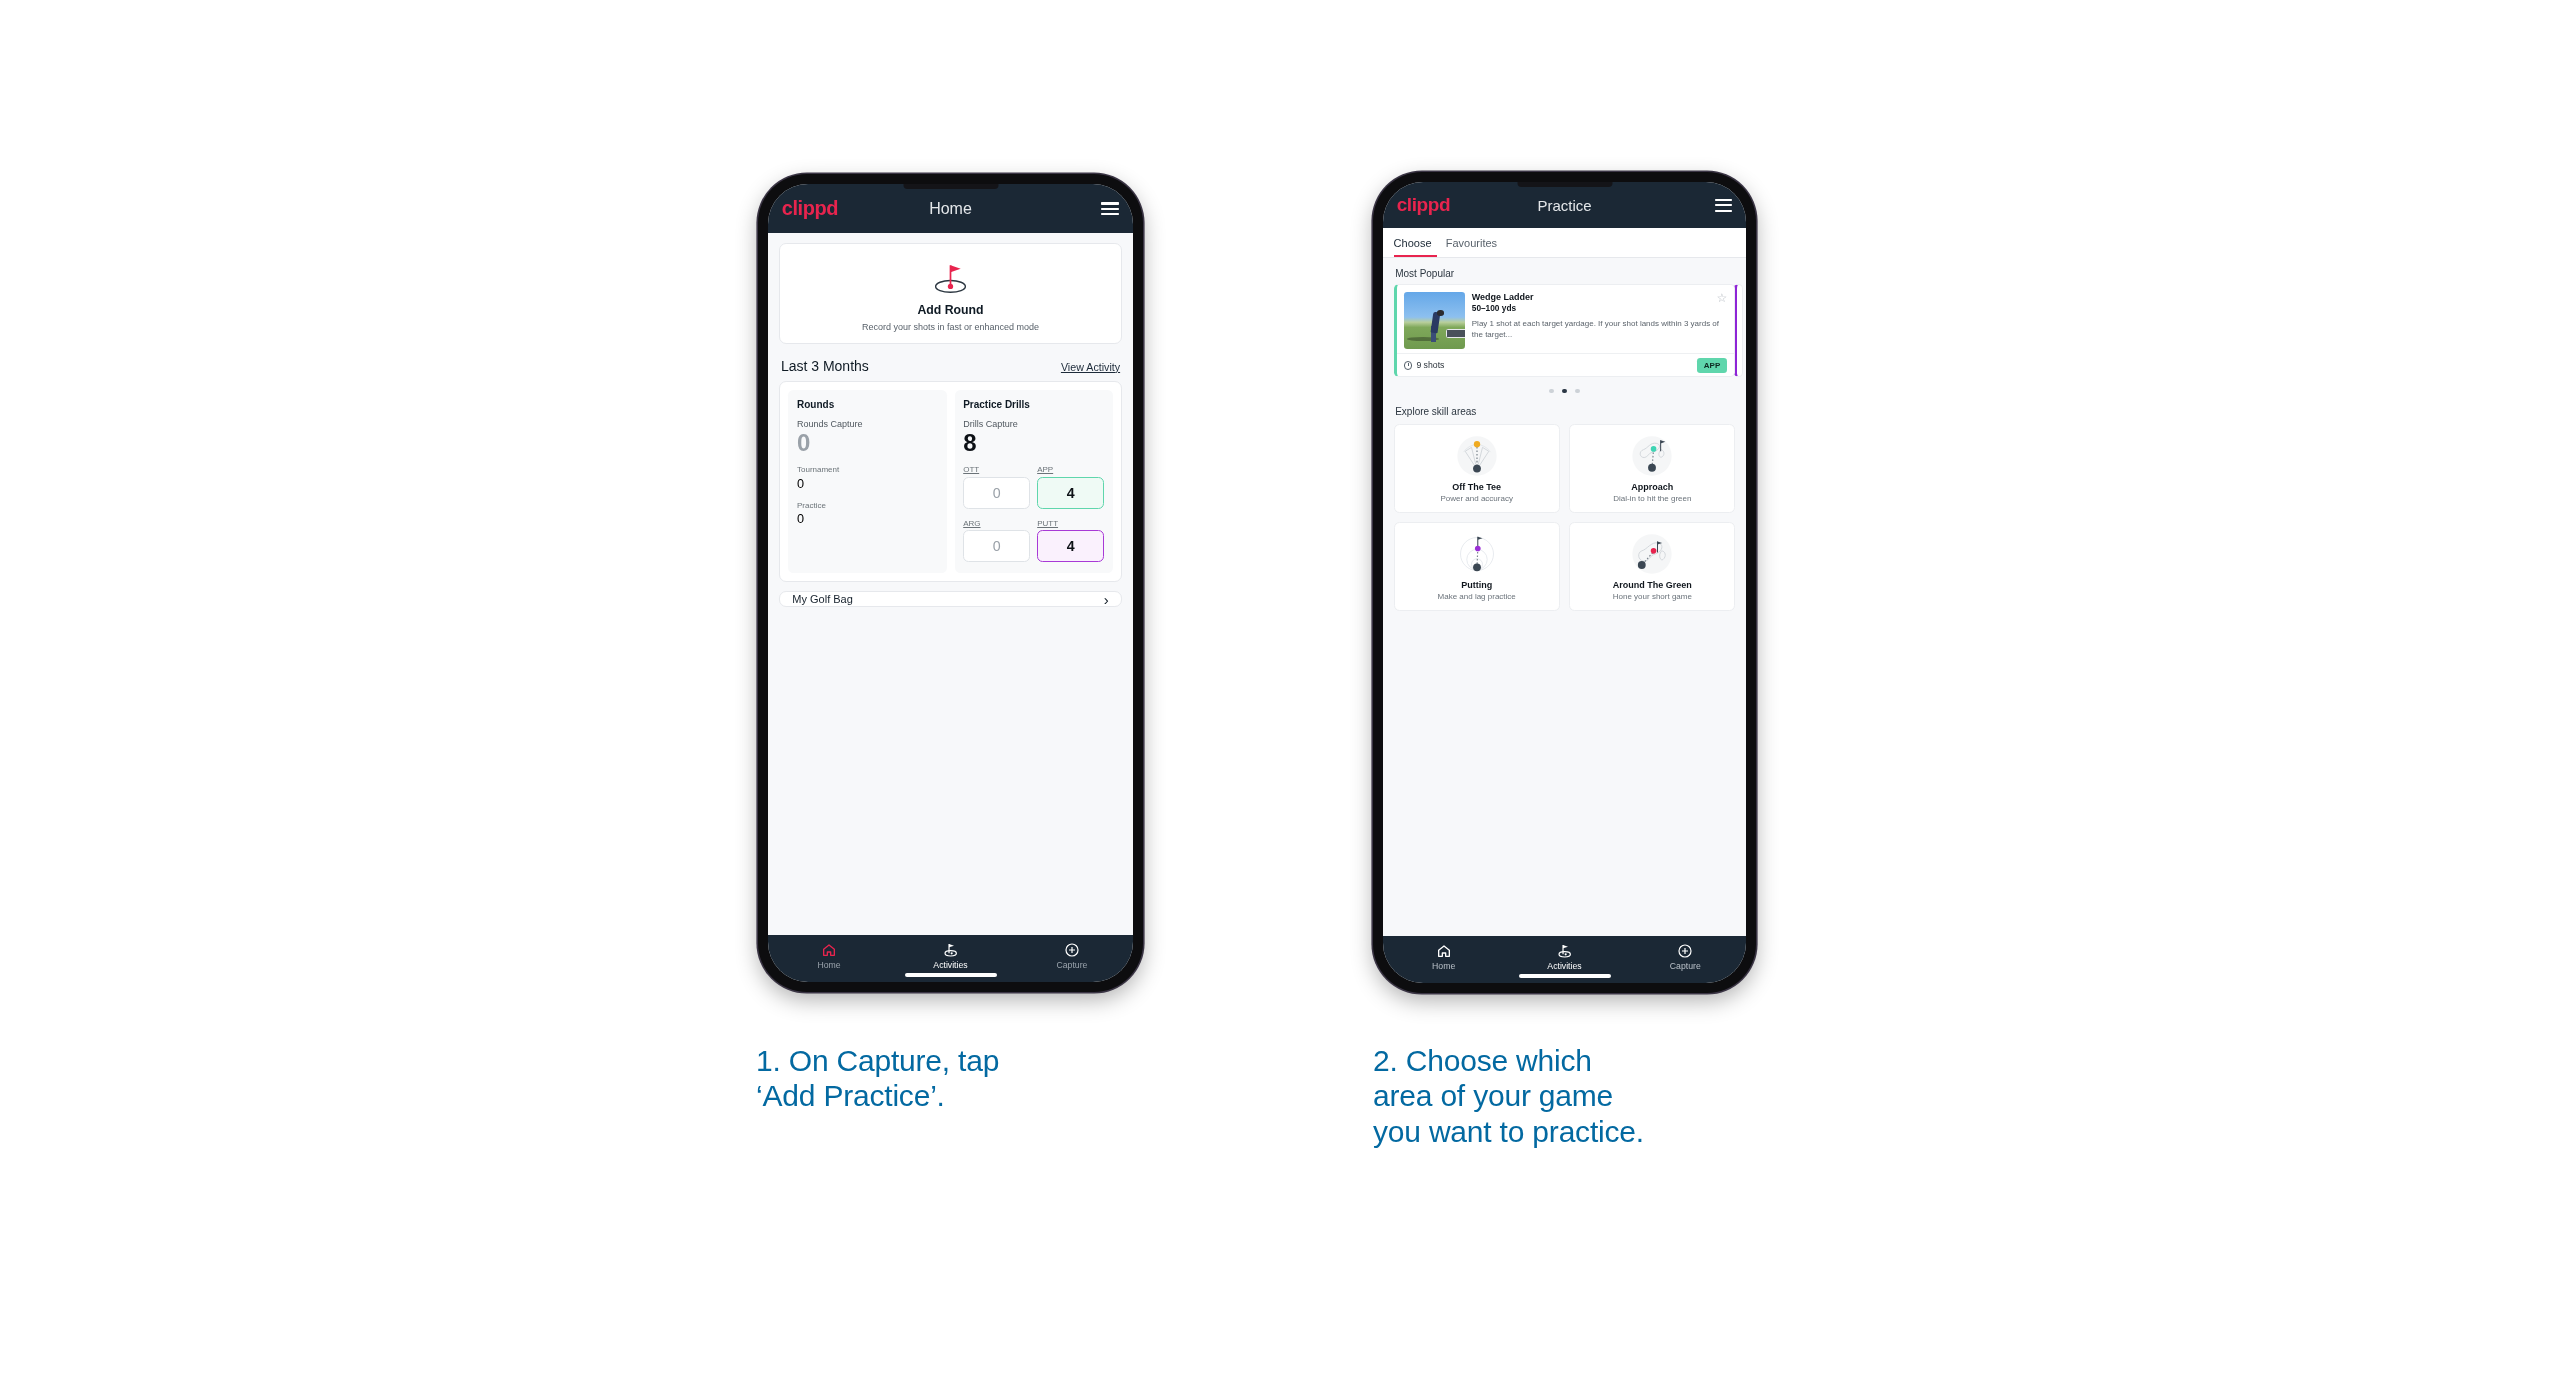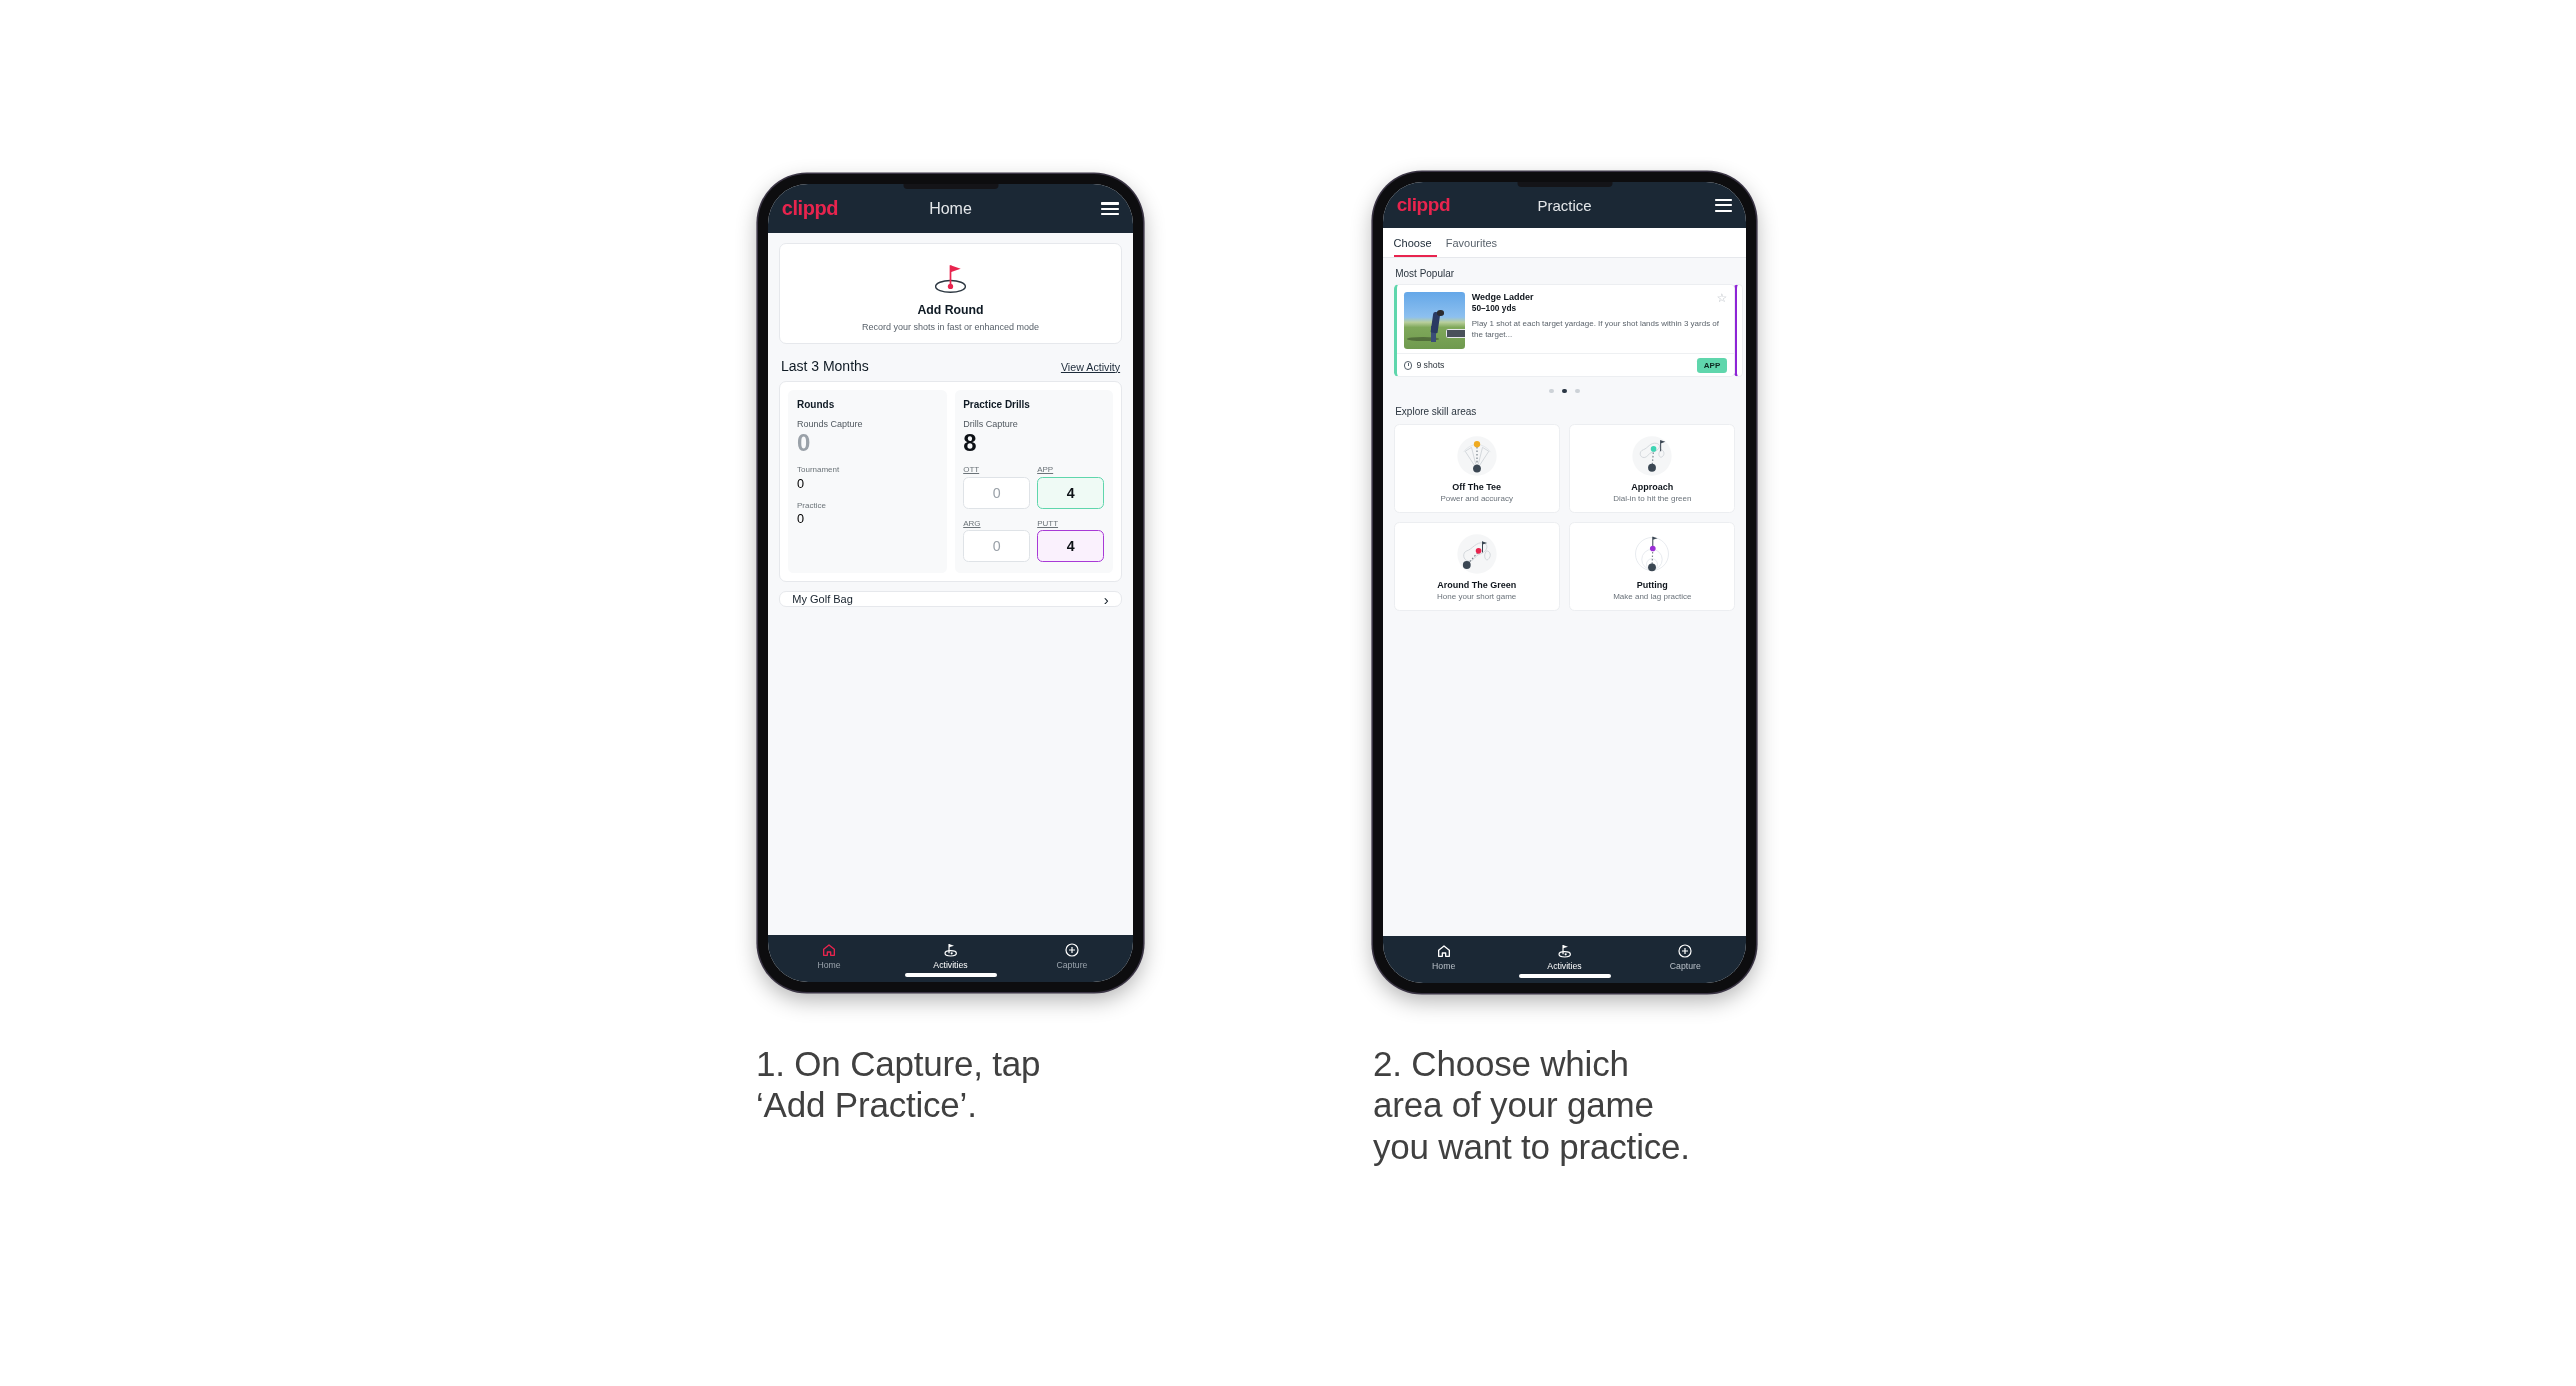--- a/index.html
+++ b/index.html
@@ -187,23 +187,23 @@
 
   #phone2 .bottomnav { height: 47px; }
   #phone1 .bottomnav { height: 47px; }
   .navitem .nlabel { font-size: 8.7px; }
   #phone1 .homebar { width: 92px; }
   #phone2 .homebar { width: 92px; }
 
   
   .caption {
     position: absolute;
-    font-size: 35px;
+    font-size: 30px;
     line-height: 1.18;
-    color: #404040;
+    color: #0369a1;
     font-weight: 400;
     white-space: pre-line;
     letter-spacing: -0.2px;
   }
   #cap1 { left: 756px; top: 1043px; width: 443px; }
   #cap2 { left: 1373px; top: 1043px; width: 491px; }
 </style>
 </head>
 <body>
 
@@ -411,56 +411,56 @@
                 <path d="M40 20 C44 20 46 26 42 29 C39 31 37 27 38 24 Z" fill="none" stroke="#ced3d8" stroke-width="1.1"></path>
                 <line x1="40" y1="8" x2="40" y2="22" stroke="#3b4753" stroke-width="1.3"></line>
                 <path d="M40 8 L46 10 L40 12 Z" fill="#3b4753"></path>
                 <line x1="29" y1="43" x2="31" y2="20" stroke="#7d868f" stroke-width="1.5" stroke-dasharray="2 2.4"></line>
                 <circle cx="31" cy="19" r="3.6" fill="#3fd4b4"></circle>
                 <circle cx="29" cy="43" r="5" fill="#3b4753"></circle>
               </svg>
             </div>
             <div class="stitle">Approach</div>
             <div class="ssub">Dial-in to hit the green</div>
-          </div>
-
-          <div class="skill">
-            <div class="sicon">
-              <svg width="46" height="44" viewBox="0 0 58 56">
-                <circle cx="29" cy="28" r="25" fill="#f5f6f7"></circle>
-                <path d="M16 24 C10 26 11 36 18 37 C25 38 26 30 33 28 C42 25 45 16 37 14 C28 12 23 22 16 24 Z" fill="none" stroke="#ced3d8" stroke-width="1.1"></path>
-                <path d="M41 24 C46 24 48 31 43 35 C40 37 38 32 39 28 Z" fill="none" stroke="#ced3d8" stroke-width="1.1"></path>
-                <line x1="36" y1="12" x2="36" y2="26" stroke="#3b4753" stroke-width="1.3"></line>
-                <path d="M36 12 L42 14 L36 16 Z" fill="#3b4753"></path>
-                <line x1="17" y1="41" x2="31" y2="25" stroke="#7d868f" stroke-width="1.5" stroke-dasharray="2 2.4"></line>
-                <circle cx="31" cy="24" r="3.6" fill="#e8244e"></circle>
-                <circle cx="16" cy="42" r="5" fill="#3b4753"></circle>
-              </svg>
-            </div>
-            <div class="stitle">Around The Green</div>
-            <div class="ssub">Hone your short game</div>
           </div>
 
           <div class="skill">
             <div class="sicon">
               <svg width="46" height="44" viewBox="0 0 58 56">
                 <circle cx="29" cy="28" r="25" fill="#ffffff"></circle>
                 <circle cx="29" cy="28" r="21" fill="none" stroke="#e2e6ea" stroke-width="1"></circle>
                 <circle cx="29" cy="35" r="13" fill="none" stroke="#e2e6ea" stroke-width="1"></circle>
                 <circle cx="29" cy="41" r="7" fill="none" stroke="#e2e6ea" stroke-width="1"></circle>
                 <line x1="30" y1="6" x2="30" y2="22" stroke="#3b4753" stroke-width="1.3"></line>
                 <path d="M30 6 L36 8 L30 10 Z" fill="#3b4753"></path>
                 <line x1="29" y1="45" x2="30" y2="21" stroke="#7d868f" stroke-width="1.5" stroke-dasharray="2 2.4"></line>
                 <circle cx="30" cy="21" r="3.6" fill="#9b2fd6"></circle>
                 <circle cx="29" cy="45" r="5" fill="#3b4753"></circle>
               </svg>
             </div>
             <div class="stitle">Putting</div>
             <div class="ssub">Make and lag practice</div>
           </div>
+
+          <div class="skill">
+            <div class="sicon">
+              <svg width="46" height="44" viewBox="0 0 58 56">
+                <circle cx="29" cy="28" r="25" fill="#f5f6f7"></circle>
+                <path d="M16 24 C10 26 11 36 18 37 C25 38 26 30 33 28 C42 25 45 16 37 14 C28 12 23 22 16 24 Z" fill="none" stroke="#ced3d8" stroke-width="1.1"></path>
+                <path d="M41 24 C46 24 48 31 43 35 C40 37 38 32 39 28 Z" fill="none" stroke="#ced3d8" stroke-width="1.1"></path>
+                <line x1="36" y1="12" x2="36" y2="26" stroke="#3b4753" stroke-width="1.3"></line>
+                <path d="M36 12 L42 14 L36 16 Z" fill="#3b4753"></path>
+                <line x1="17" y1="41" x2="31" y2="25" stroke="#7d868f" stroke-width="1.5" stroke-dasharray="2 2.4"></line>
+                <circle cx="31" cy="24" r="3.6" fill="#e8244e"></circle>
+                <circle cx="16" cy="42" r="5" fill="#3b4753"></circle>
+              </svg>
+            </div>
+            <div class="stitle">Around The Green</div>
+            <div class="ssub">Hone your short game</div>
+          </div>
         </div>
       </div>
 
       <div class="bottomnav">
         <div class="navitem">
           <svg width="16" height="16" viewBox="0 0 24 24">
             <path d="M4 11 L12 4.5 L20 11 V20 H14.5 V15 H9.5 V20 H4 Z" fill="none" stroke="#ffffff" stroke-width="2" stroke-linejoin="round"></path>
           </svg>
           <span class="nlabel">Home</span>
         </div>

